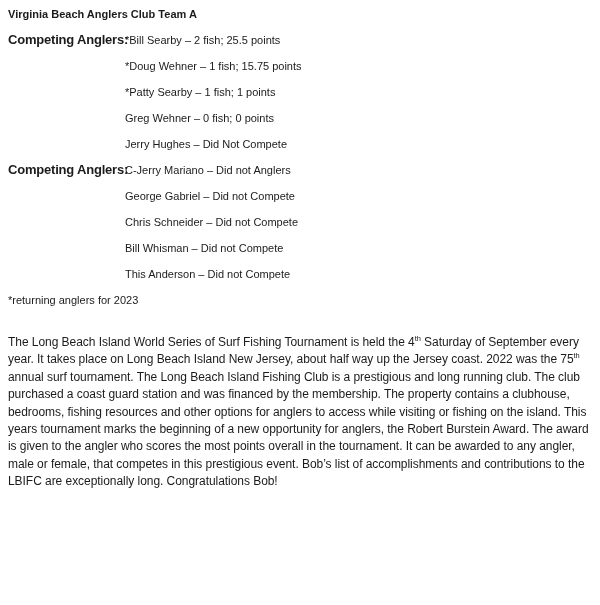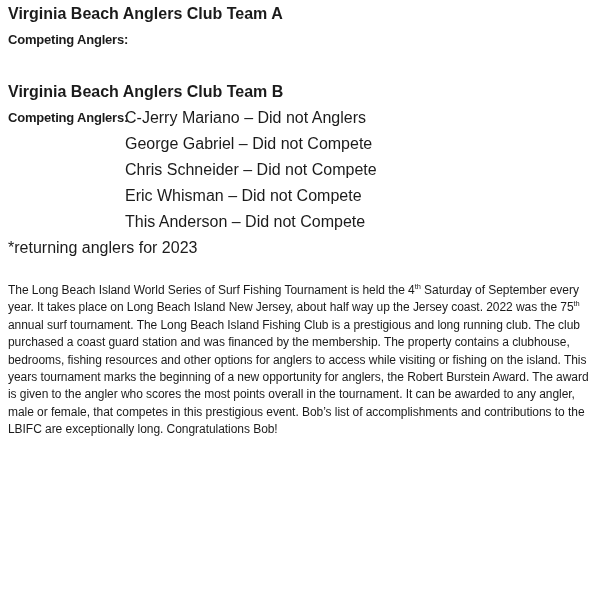--- a/index.html
+++ b/index.html
@@ -14,21 +14,21 @@
     font-family: "Liberation Sans", sans-serif;
     color: #1b1b1b;
   }
   .doc {
     position: relative;
     width: 592px;
     padding-left: 8px;
     padding-top: 1px;
   }
   .line {
-    font-size: 16px;
+    font-size: 11px;
     line-height: 26px;
     white-space: nowrap;
   }
   .bold {
     font-weight: 700;
   }
   .anglers {
     display: flex;
     align-items: flex-start;
   }
@@ -61,32 +61,38 @@
 </style>
 </head>
 <body>
 
 <div class="doc">
 
   <div>
     <div class="line bold">Virginia Beach Anglers Club Team A</div>
     <div class="anglers">
       <div class="label">Competing Anglers:</div>
+      <div>
+        <div class="line">*Bill Searby – 2 fish; 25.5 points</div>
+        <div class="line">*Doug Wehner – 1 fish; 15.75 points</div>
+        <div class="line">*Patty Searby – 1 fish; 1 points</div>
+        <div class="line">Greg Wehner – 0 fish; 0 points</div>
+        <div class="line">Jerry Hughes – Did Not Compete</div>
+      </div>
     </div>
   </div>
 
   <div>
-    <div class="line bold team-b-title">Virginia Beach Anglers Club Team B</div>
     <div class="anglers">
       <div class="label">Competing Anglers:</div>
       <div>
         <div class="line">C-Jerry Mariano – Did not Anglers</div>
         <div class="line">George Gabriel – Did not Compete</div>
         <div class="line">Chris Schneider – Did not Compete</div>
-        <div class="line">Eric Whisman – Did not Compete</div>
+        <div class="line">Bill Whisman – Did not Compete</div>
         <div class="line">This Anderson – Did not Compete</div>
       </div>
     </div>
   </div>
 
   <div class="line">*returning anglers for 2023</div>
 
   <div class="paragraph">The Long Beach Island World Series of Surf Fishing Tournament is held the 4<sup>th</sup> Saturday of September every year. It takes place on Long Beach Island New Jersey, about half way up the Jersey coast. 2022 was the 75<sup>th</sup> annual surf tournament. The Long Beach Island Fishing Club is a prestigious and long running club. The club purchased a coast guard station and was financed by the membership. The property contains a clubhouse, bedrooms, fishing resources and other options for anglers to access while visiting or fishing on the island. This years tournament marks the beginning of a new opportunity for anglers, the Robert Burstein Award. The award is given to the angler who scores the most points overall in the tournament. It can be awarded to any angler, male or female, that competes in this prestigious event. Bob’s list of accomplishments and contributions to the LBIFC are exceptionally long. Congratulations Bob!</div>
 
 </div>

